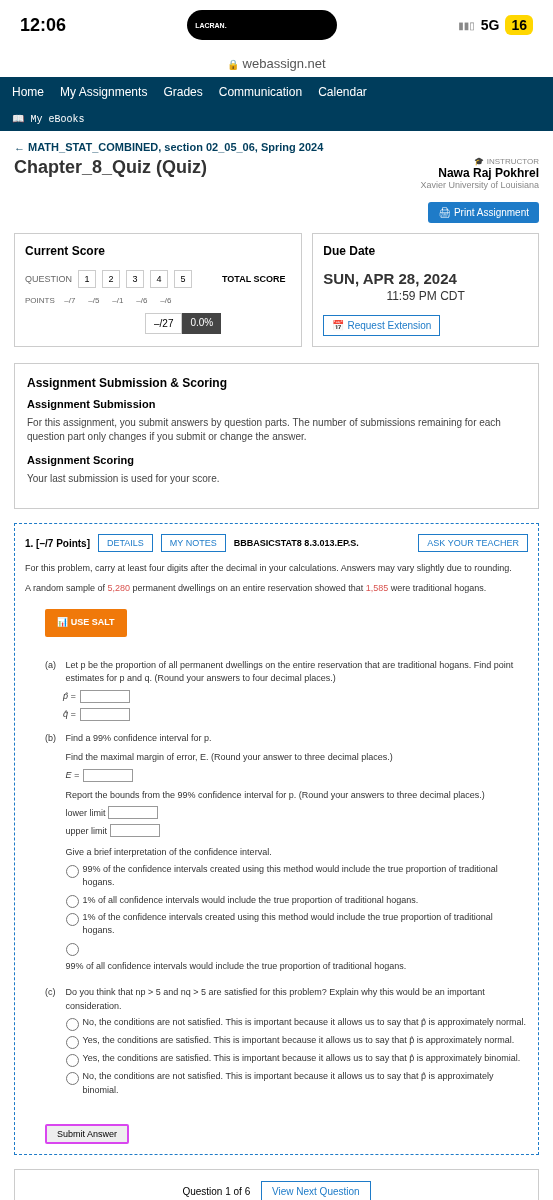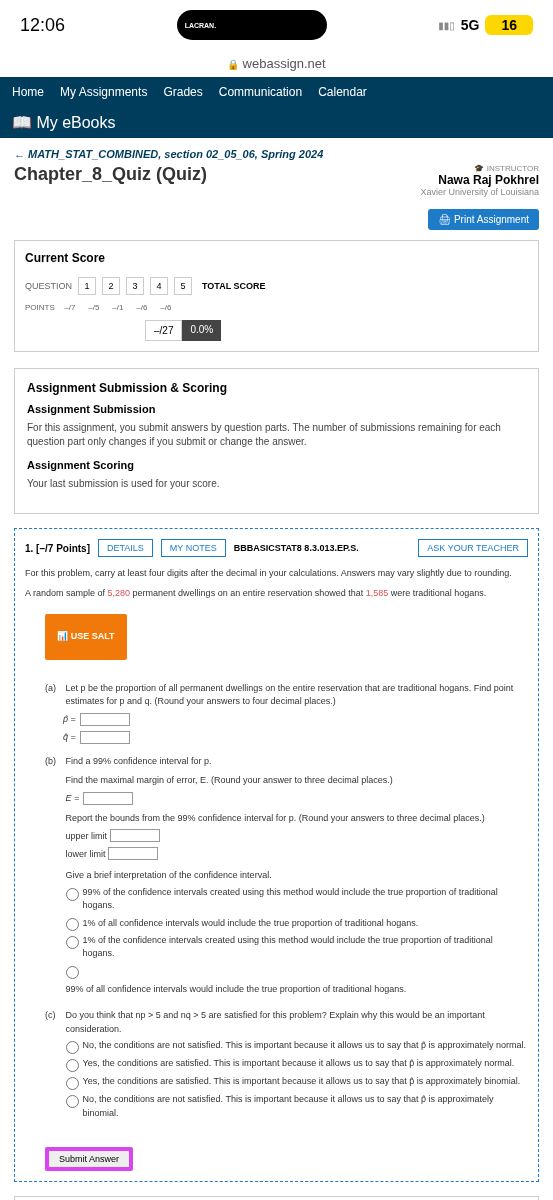--- a/index.html
+++ b/index.html
@@ -1,49 +1,49 @@
 <!DOCTYPE html>
 <html><head>
 <meta charset="utf-8">
 <style>
 * { margin: 0; padding: 0; box-sizing: border-box; }
 body { font-family: Arial, sans-serif; background: #fff; width: 553px; }
 .status-bar { display: flex; justify-content: space-between; align-items: center; padding: 8px 20px; height: 50px; }
-.status-time { font-size: 18px; font-weight: normal; }
+.status-time { font-size: 18px; font-weight: bold; }
 .status-pill { background: #000; border-radius: 20px; width: 150px; height: 30px; display: flex; align-items: center; padding: 2px 8px; }
 .status-pill-text { color: #fff; font-size: 7px; font-weight: bold; }
 .status-right { display: flex; align-items: center; gap: 6px; }
 .signal { font-size: 10px; color: #888; }
 .network { font-size: 14px; font-weight: bold; }
-.battery { background: #ffd700; padding: 2px 16px; border-radius: 6px; font-size: 14px; font-weight: bold; }
+.battery { background: #ffd700; padding: 2px 6px; border-radius: 6px; font-size: 14px; font-weight: bold; }
 .url-bar { text-align: center; padding: 6px; color: #555; font-size: 13px; }
 .url-bar::before { content: "🔒 "; font-size: 10px; }
 .nav-bar { background: #003d5c; color: #fff; padding: 0; font-size: 12px; }
 .nav-row { display: flex; gap: 16px; padding: 8px 12px; }
 .nav-item { cursor: pointer; }
-.nav-row2 { padding: 6px 12px; font-size: 16px; }
+.nav-row2 { padding: 6px 12px; font-size: 10px; font-family: Liberation Mono, monospace; }
 .content { padding: 10px 14px; }
-.breadcrumb { color: #003d5c; font-size: 11px; font-weight: bold; margin-bottom: 4px; font-style: italic; }
+.breadcrumb { color: #003d5c; font-size: 11px; font-weight: bold; margin-bottom: 4px; }
 .breadcrumb::before { content: "← "; }
 .header-row { display: flex; justify-content: space-between; align-items: flex-start; margin-bottom: 12px; }
 .quiz-title { font-size: 18px; font-weight: bold; color: #333; }
 .instructor-block { text-align: right; font-size: 10px; }
 .instructor-label { color: #888; font-size: 8px; }
 .instructor-name { font-weight: bold; font-size: 12px; }
 .instructor-uni { color: #888; font-size: 9px; }
 .print-btn { background: #1e7bc8; color: #fff; padding: 5px 10px; border-radius: 3px; font-size: 10px; float: right; margin-bottom: 10px; cursor: pointer; }
 .score-section { display: flex; gap: 10px; clear: both; margin-bottom: 16px; border-radius: 20px; }
 .score-box { border: 1px solid #ccc; padding: 10px; }
 .score-left { flex: 1.3; }
 .score-right { flex: 1; }
 .score-title { font-size: 12px; font-weight: bold; margin-bottom: 12px; }
 .question-row { display: flex; align-items: center; gap: 6px; font-size: 9px; margin-bottom: 8px; }
 .question-row .label { color: #666; }
 .q-cell { border: 1px solid #ccc; width: 18px; height: 18px; display: flex; align-items: center; justify-content: center; font-size: 9px; }
-.total-score-label { font-size: 9px; font-weight: bold; margin-left: 4px; }
+.total-score-label { font-size: 9px; font-weight: bold; margin-left: 24px; }
 .points-row { display: flex; align-items: center; gap: 6px; font-size: 8px; }
 .points-row .label { color: #666; }
 .p-cell { width: 18px; text-align: center; color: #666; }
 .total-box { display: flex; margin-top: 8px; }
 .total-val { border: 1px solid #ccc; padding: 4px 8px; font-size: 10px; }
 .total-pct { background: #444; color: #fff; padding: 4px 8px; font-size: 10px; }
 .due-date { font-size: 15px; font-weight: bold; color: #333; }
 .due-time { font-size: 12px; color: #333; text-align: center; margin-top: 2px; }
 .request-ext { border: 1px solid #1e7bc8; color: #1e7bc8; padding: 4px 8px; font-size: 10px; display: inline-block; margin-top: 12px; cursor: pointer; }
 .section-box { border: 1px solid #ccc; padding: 12px; margin-bottom: 14px; }
@@ -52,30 +52,30 @@
 .section-text { font-size: 10px; color: #444; margin-bottom: 10px; line-height: 1.4; }
 .question-box { border: 1px dashed #1e7bc8; padding: 10px; margin-bottom: 14px; }
 .q-header { display: flex; justify-content: space-between; align-items: center; margin-bottom: 10px; }
 .q-header-left { display: flex; gap: 8px; align-items: center; }
 .q-num { font-size: 10px; font-weight: bold; }
 .q-btn { border: 1px solid #1e7bc8; color: #1e7bc8; padding: 3px 8px; font-size: 9px; cursor: pointer; }
 .q-ref { font-size: 9px; font-weight: bold; }
 .q-body { font-size: 9px; color: #333; line-height: 1.5; }
 .q-body p { margin-bottom: 6px; }
 .red { color: #d9534f; }
-.use-salt { background: #f0790a; color: #fff; padding: 16px 12px; font-size: 9px; font-weight: bold; display: inline-block; margin: 8px 0 12px 20px; border-radius: 2px; cursor: pointer; }
+.use-salt { background: #f0790a; color: #fff; padding: 7px 12px; font-size: 9px; font-weight: bold; display: inline-block; margin: 8px 0 12px 20px; border-radius: 2px; cursor: pointer; }
 .part { margin: 10px 0 10px 20px; font-size: 9px; }
 .part-label { display: inline-block; width: 18px; vertical-align: top; }
 .part-content { display: inline-block; width: calc(100% - 22px); }
 .input-row { margin: 4px 0 4px 18px; }
 .input-row .sym { font-style: italic; margin-right: 4px; }
 .small-input { border: 1px solid #999; width: 50px; height: 13px; font-size: 9px; }
 .radio-row { margin: 3px 0 3px 18px; display: flex; align-items: flex-start; gap: 4px; }
 .radio-row input { margin-top: 2px; }
-.submit-btn { background: #eee; border: 4px solid #d946ef; padding: 3px 10px; font-size: 9px; margin: 14px 0 0 20px; cursor: pointer; border-radius: 2px; }
+.submit-btn { background: #eee; border: 2px solid #d946ef; padding: 3px 10px; font-size: 9px; margin: 14px 0 0 20px; cursor: pointer; border-radius: 2px; }
 .pagination { text-align: center; padding: 16px; font-size: 10px; }
 .view-next { border: 1px solid #1e7bc8; color: #1e7bc8; padding: 4px 10px; margin-left: 8px; cursor: pointer; }
 </style>
 </head>
 <body>
 
 <div class="status-bar">
   <span class="status-time">12:06</span>
   <div class="status-pill">
     <span class="status-pill-text">LACRAN.</span>
@@ -132,20 +132,26 @@
         <span class="p-cell">–/5</span>
         <span class="p-cell">–/1</span>
         <span class="p-cell">–/6</span>
         <span class="p-cell">–/6</span>
       </div>
       <div class="total-box" style="margin-left:120px;">
         <span class="total-val">–/27</span>
         <span class="total-pct">0.0%</span>
       </div>
     </div>
+    <div class="score-box score-right">
+      <div class="score-title">Due Date</div>
+      <div class="due-date">SUN, APR 28, 2024</div>
+      <div class="due-time">11:59 PM CDT</div>
+      <div class="request-ext">📅 <span>Request Extension</span></div>
+    </div>
   </div>
 
   <div class="section-box">
     <div class="section-title">Assignment Submission &amp; Scoring</div>
     <div class="section-sub">Assignment Submission</div>
     <div class="section-text">For this assignment, you submit answers by question parts. The number of submissions remaining for each question part only changes if you submit or change the answer.</div>
     <div class="section-sub">Assignment Scoring</div>
     <div class="section-text">Your last submission is used for your score.</div>
   </div>
 
@@ -171,22 +177,22 @@
         <div class="input-row"><span class="sym">q̂ =</span><input class="small-input" style=""></div>
       </div>
 
       <div class="part">
         <span class="part-label">(b)</span>
         <span class="part-content">
           <div>Find a 99% confidence interval for p.</div>
           <div style="margin-top:6px;">Find the maximal margin of error, E. (Round your answer to three decimal places.)</div>
           <div class="input-row" style="margin-left:0;"><span class="sym">E =</span><input class="small-input" style=""></div>
           <div style="margin-top:6px;">Report the bounds from the 99% confidence interval for p. (Round your answers to three decimal places.)</div>
+          <div class="input-row" style="margin-left:0;"><span>lower limit</span> <input class="small-input" style=""></div>
           <div class="input-row" style="margin-left:0;"><span>upper limit</span> <input class="small-input" style=""></div>
-          <div class="input-row" style="margin-left:0;"><span>lower limit</span> <input class="small-input" style=""></div>
           <div style="margin-top:8px;">Give a brief interpretation of the confidence interval.</div>
           <div class="radio-row" style="margin-left:0;">
               <input type="radio" name="b" style="">
               <span>99% of the confidence intervals created using this method would include the true proportion of traditional hogans.</span>
             </div>
           <div class="radio-row" style="margin-left:0;align-items:flex-end;">
               <input type="radio" name="b" style="">
               <span>1% of all confidence intervals would include the true proportion of traditional hogans.</span>
             </div>
           <div class="radio-row" style="margin-left:0;">

